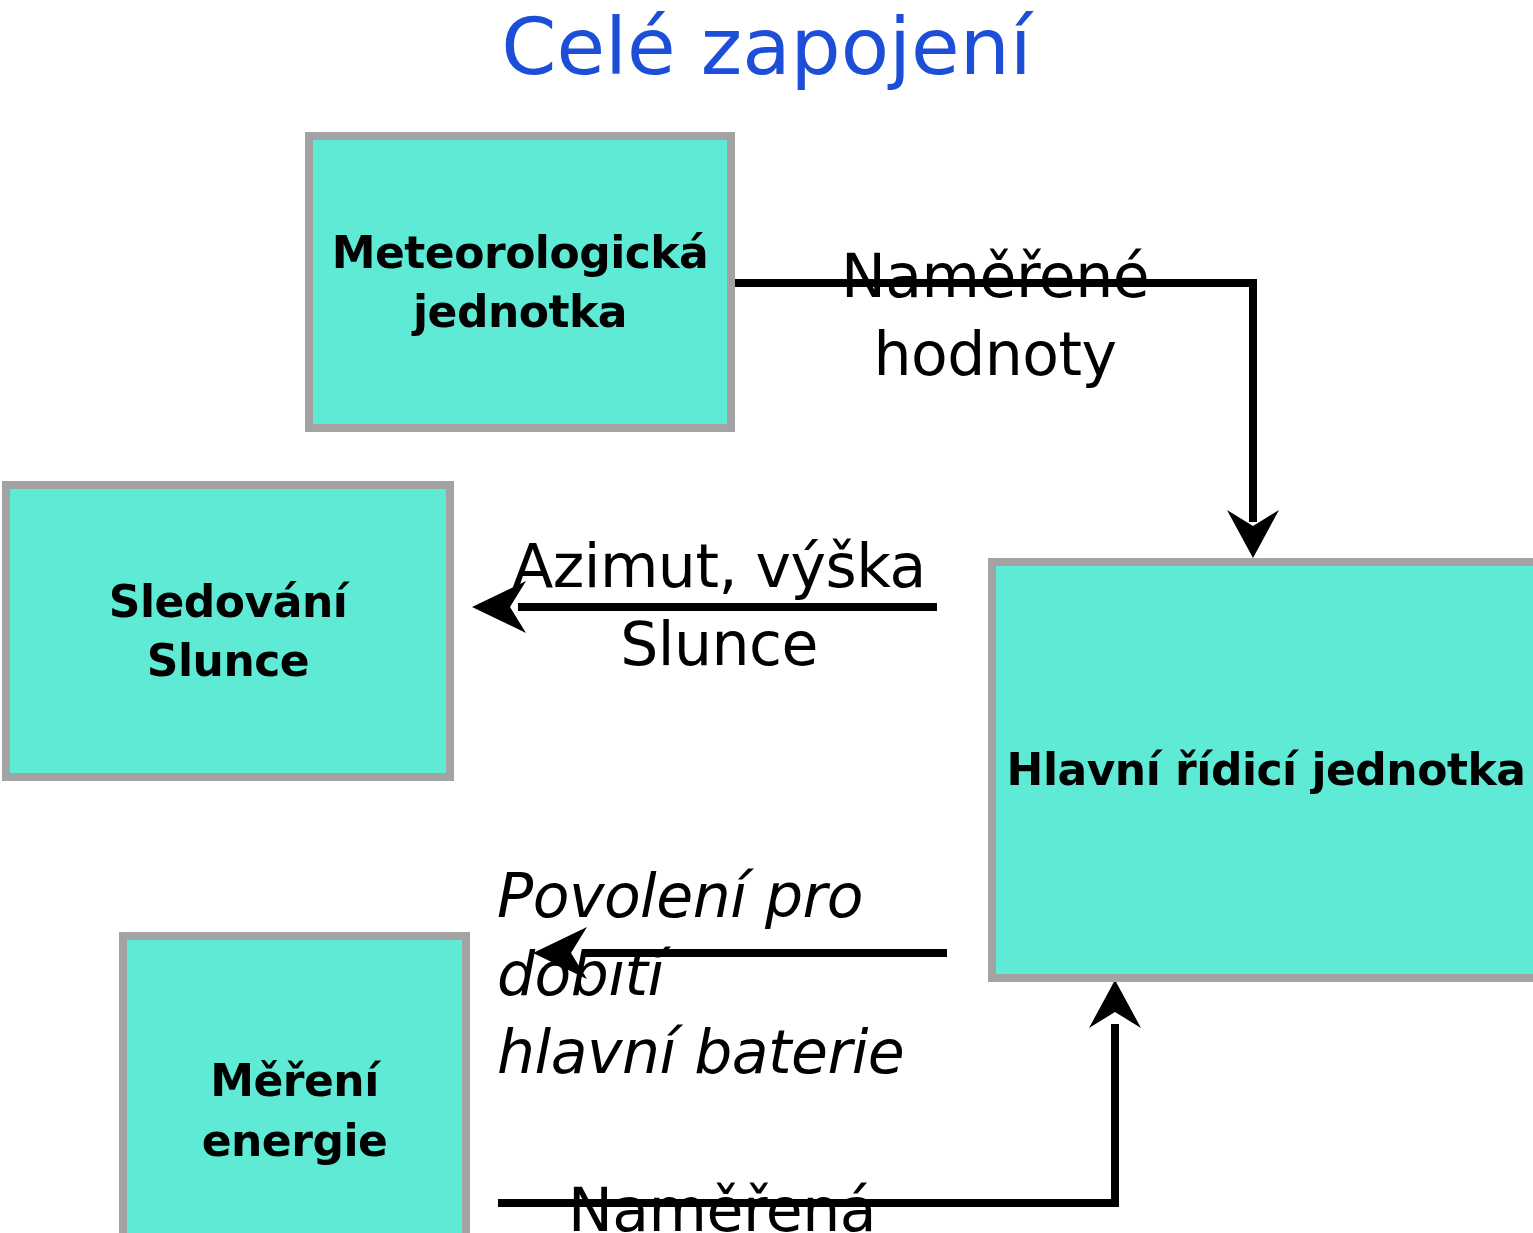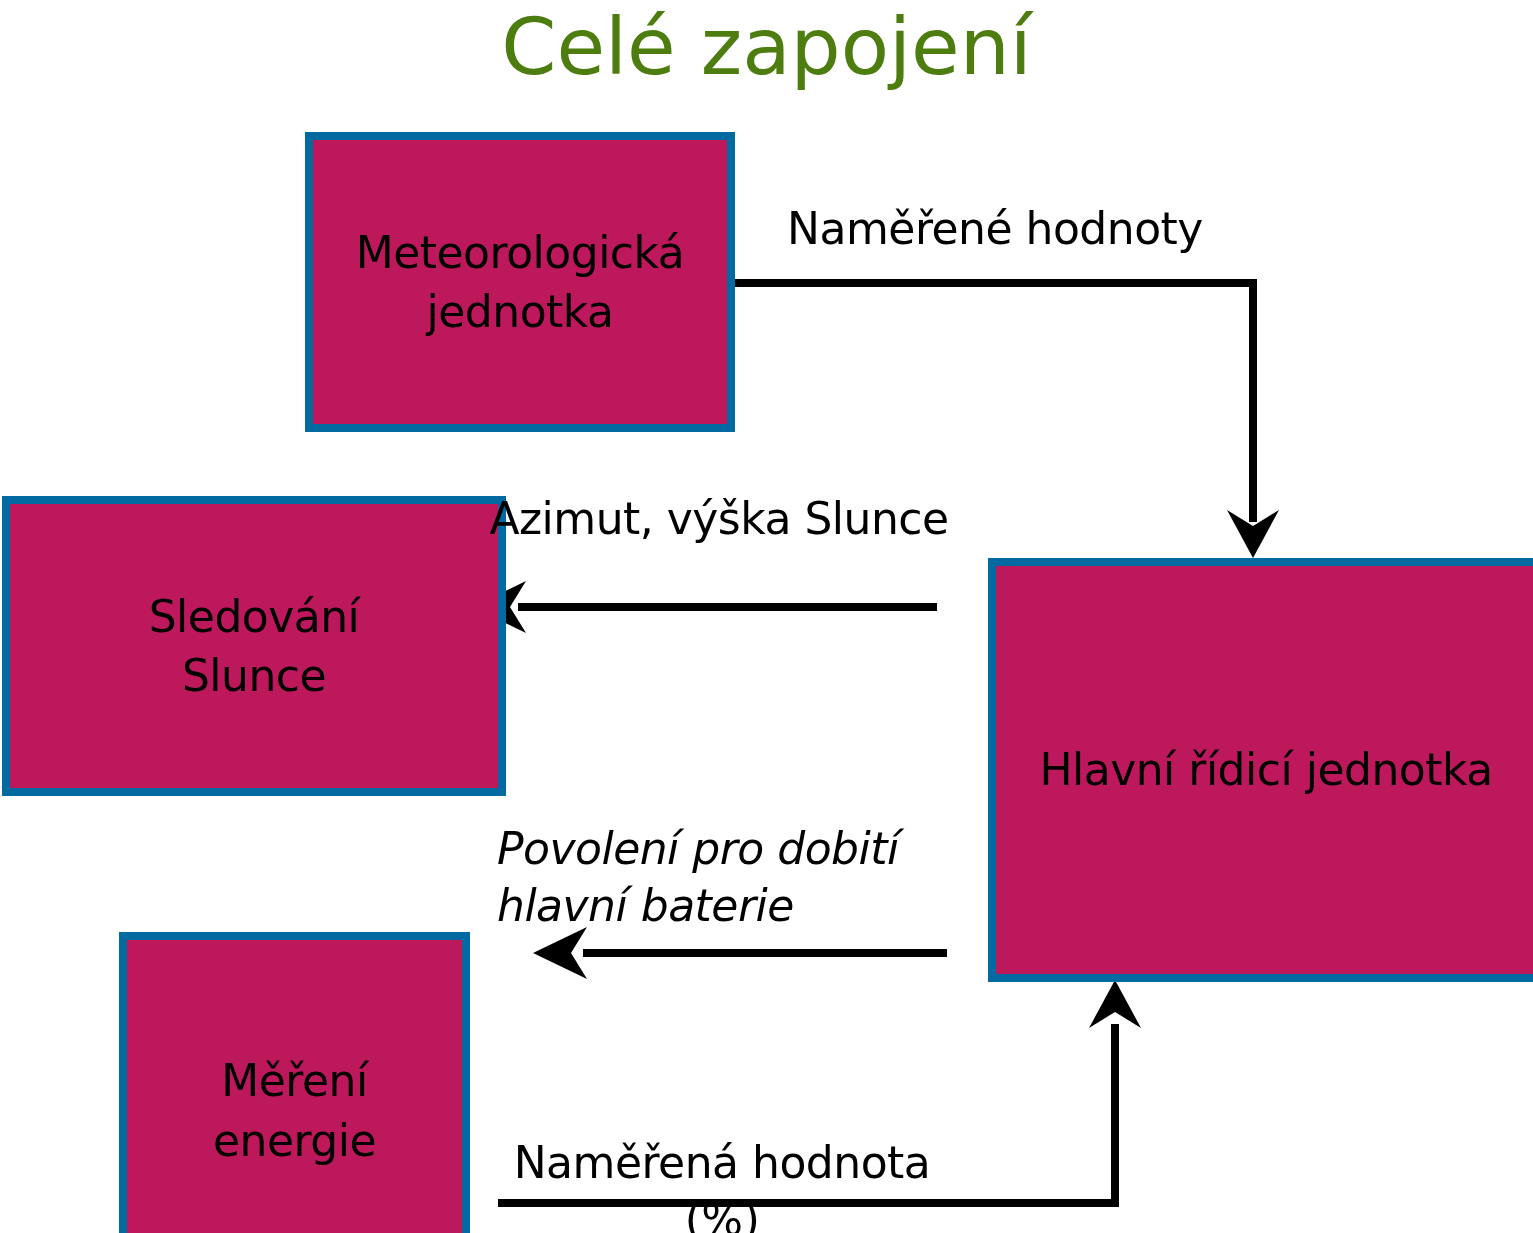--- a/index.html
+++ b/index.html
@@ -18,49 +18,51 @@
   }
   .title {
     position: absolute;
     left: 0;
     top: 2px;
     width: 1533px;
     text-align: center;
     font-size: 79px;
     line-height: 1.15;
     letter-spacing: 0px;
-    color: #4d7c0f;
+    color: #1d4ed8;
   }
   .node {
     position: absolute;
     box-sizing: border-box;
-    border: 8px solid #0369a1;
-    background: #be185d;
+    border: 8px solid #a3a3a3;
+    background: #5eead4;
     display: flex;
     align-items: center;
     justify-content: center;
     text-align: center;
+    font-weight: bold;
   }
   .node .label {
     font-size: 44px;
     line-height: 1.35;
     white-space: pre-line;
     letter-spacing: -0.5px;
   }
   .node-meteo  { left: 305px; top: 132px;  width: 430px; height: 300px; }
-  .node-sun    { left: 2px;   top: 496px;  width: 504px; height: 300px; }
+  .node-sun    { left: 2px;   top: 481px;  width: 452px; height: 300px; }
   .node-energy { left: 119px; top: 932px;  width: 351px; height: 357px; }
   .node-main   { left: 974px; top: 558px;  width: 556px; height: 424px; margin-left: 14px; }
   .edge-label {
     position: absolute;
-    font-size: 44px;
+    font-size: 60px;
     line-height: 1.3;
     letter-spacing: -0.5px;
     white-space: pre-line;
     color: #000;
+    margin-top: 37px;
   }
   .edge-label-1 { left: 735px; top: 200px;  width: 520px; text-align: center; }
   .edge-label-2 { left: 472px; top: 490px;  width: 494px; text-align: center; }
   .edge-label-3 { left: 497px; top: 820px;  width: 500px; text-align: left; font-style: italic; }
   .edge-label-4 { left: 472px; top: 1134px; width: 500px; text-align: center; }
   svg.wires {
     position: absolute;
     left: 0;
     top: 0;
     width: 1533px;

